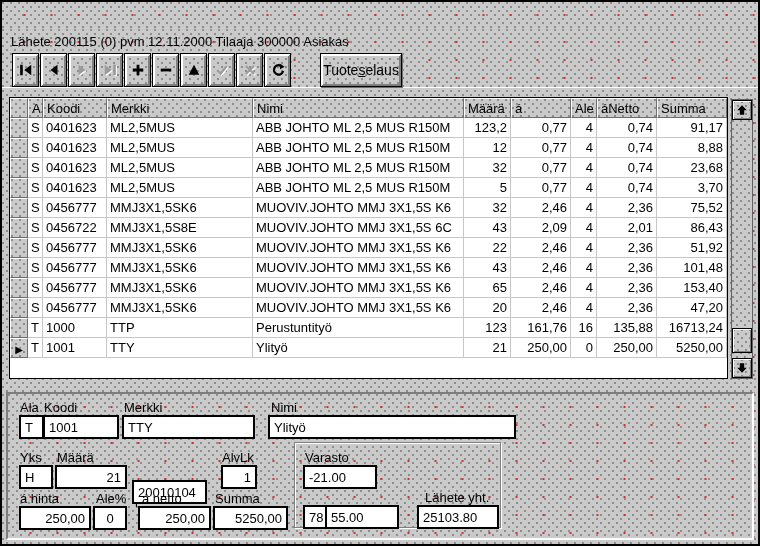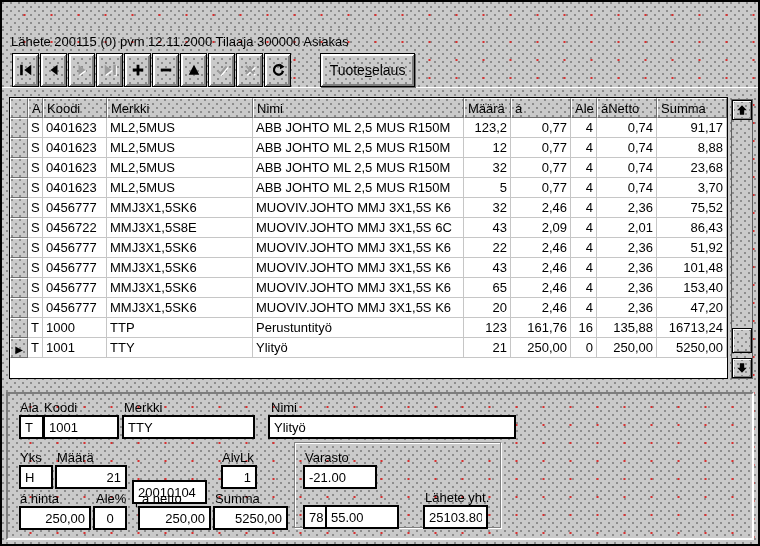--- a/index.html
+++ b/index.html
@@ -62,21 +62,21 @@
                 inset 2px 2px 0 #ffffff, inset -2px -2px 0 #7f7f7f;
     cursor:pointer; padding:0;
   }
   .navbtn svg .f { fill:#000; }
   .navbtn svg .s { stroke:#000; fill:none; stroke-width:1.9; }
   .navbtn.disabled svg .f { fill:#9b9b9b; }
   .navbtn.disabled svg .s { stroke:#9b9b9b; }
   .navbtn.disabled svg { filter:drop-shadow(1px 1px 0 #ffffff); }
 
   .browse-btn {
-    position:absolute; left:318px; top:24px; width:95px; height:34px;
+    position:absolute; left:318px; top:24px; width:82px; height:34px;
     border:1px solid #000; font-family:"Liberation Sans",sans-serif; font-size:14px; color:#000;
     box-shadow: inset 1px 1px 0 #ffffff, inset -1px -1px 0 #7f7f7f,
                 inset 2px 2px 0 #ffffff, inset -2px -2px 0 #7f7f7f,
                 1px 1px 0 #707070;
     cursor:pointer;
   }
   .browse-btn .u { text-decoration:underline; }
 
   
   .grid {
@@ -424,17 +424,17 @@
     <input class="fld c" style="left: 85px; top: 112px; width: 34px;" value="0">
     <input class="fld r" style="left: 130px; top: 112px; width: 73px;" value="250,00">
     <input class="fld r" style="left: 205px; top: 112px; width: 75px;" value="5250,00">
 
     <div class="groupbox">
       <div class="lbl" style="left:10px; top:7px;">Varasto</div>
       <div class="lbl" style="left:130px; top:47px;">Lähete yht.</div>
       <input class="fld" style="left: 8px; top: 22px; width: 74px;" value="-21.00">
       <input class="fld" style="left: 8px; top: 62px; width: 31px;" value="78">
       <input class="fld" style="left: 30px; top: 62px; width: 74px;" value="55.00">
-      <input class="fld" style="left: 128px; top: 62px; width: 65px;" value="25103.80">
+      <input class="fld" style="left: 122px; top: 62px; width: 82px;" value="25103.80">
     </div>
   </div>
 
 </div>
 
 </body></html>

